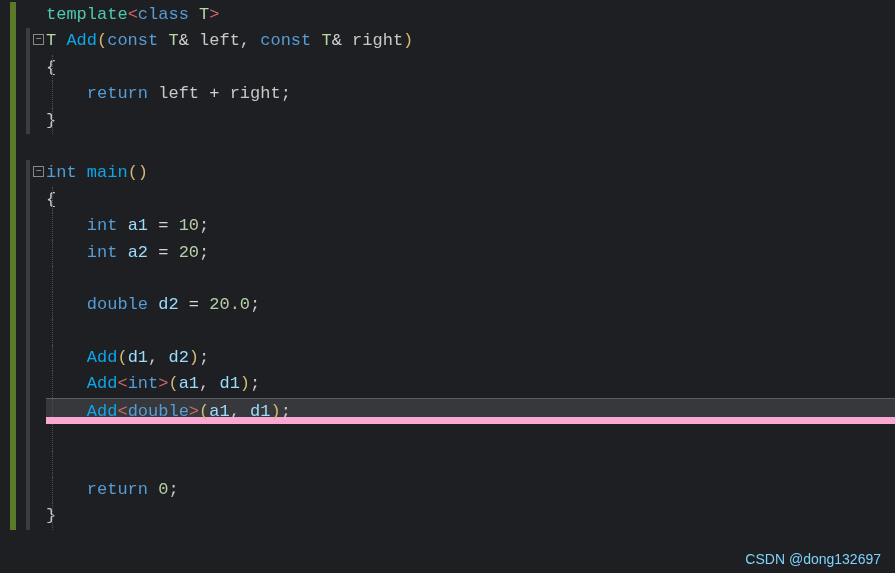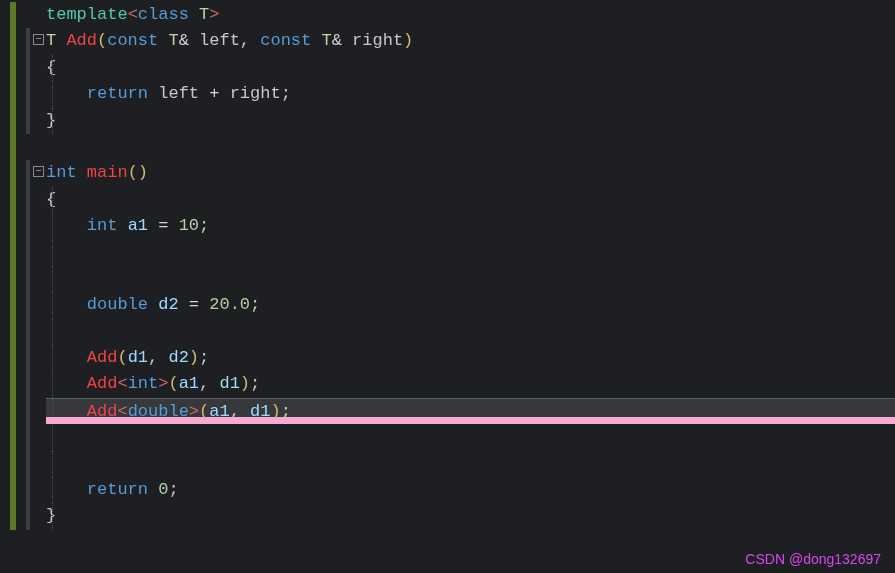--- a/index.html
+++ b/index.html
@@ -80,31 +80,31 @@
     background: rgba(80,82,86,0.5);
     border-top: 1px solid #5a5d61;
     border-bottom: 7px solid #f9a8d4;
     width: 100%;
   }
   .kw { color: #4ec9b0; margin-top: 44px; }
   .kw2 { color: #569cd6; }
   .op { color: #d4d4d4; }
   .punc { color: #c8c8c8; }
   .txt { color: #c8c8c8; }
-  .fn { color: #ef4444; text-align: right; }
+  .fn { color: #0ea5e9; text-align: right; }
   .var { color: #9cdcfe; }
   .num { color: #b5cea8; }
   .tmpl { color: #b8d7a3; }
   .angle { color: #d16969; }
   .paren { color: #d4b874; }
   .watermark {
     position: absolute;
     bottom: 6px;
     right: 14px;
-    color: #d946ef;
+    color: #7dd3fc;
     font-size: 14px;
     font-family: sans-serif;
   }
 </style>
 </head>
 <body>
 
 <div class="editor">
   <div class="gutter" id="gutter">
       <div class="gutter-line">
@@ -191,21 +191,21 @@
   <div class="code-area" id="code">
       <div class="code-line"><span><span class="kw">template</span><span class="angle">&lt;</span><span class="kw2">class</span><span class="txt"> </span><span class="tmpl">T</span><span class="angle">&gt;</span></span></div>
       <div class="code-line"><span><span class="tmpl">T</span><span class="txt"> </span><span class="fn">Add</span><span class="paren">(</span><span class="kw2">const</span><span class="txt"> </span><span class="tmpl">T</span><span class="op">&amp; </span><span class="txt">left</span><span class="punc">, </span><span class="kw2">const</span><span class="txt"> </span><span class="tmpl">T</span><span class="op">&amp; </span><span class="txt">right</span><span class="paren">)</span></span></div>
       <div class="code-line"><span class="guide" style="left: 6px;"></span><span><span class="punc">{</span></span></div>
       <div class="code-line"><span class="guide" style="left: 6px;"></span><span>    <span class="kw2">return</span><span class="txt"> left </span><span class="op">+</span><span class="txt"> right</span><span class="punc">;</span></span></div>
       <div class="code-line"><span class="guide" style="left: 6px;"></span><span><span class="punc">}</span></span></div>
       <div class="code-line"><span></span></div>
       <div class="code-line"><span><span class="kw2">int</span><span class="txt"> </span><span class="fn">main</span><span class="paren">()</span></span></div>
       <div class="code-line"><span class="guide" style="left: 6px;"></span><span><span class="punc">{</span></span></div>
       <div class="code-line"><span class="guide" style="left: 6px;"></span><span>    <span class="kw2">int</span><span class="txt"> </span><span class="var">a1</span><span class="txt"> </span><span class="op">=</span><span class="txt"> </span><span class="num">10</span><span class="punc">;</span></span></div>
-      <div class="code-line"><span class="guide" style="left: 6px;"></span></div>
+      <div class="code-line"><span class="guide" style="left: 6px;"></span><span>    <span class="kw2">int</span><span class="txt"> </span><span class="var">a2</span><span class="txt"> </span><span class="op">=</span><span class="txt"> </span><span class="num">20</span><span class="punc">;</span></span></div>
       <div class="code-line"><span class="guide" style="left: 6px;"></span></div>
       <div class="code-line"><span class="guide" style="left: 6px;"></span><span>    <span class="kw2">double</span><span class="txt"> </span><span class="var">d2</span><span class="txt"> </span><span class="op">=</span><span class="txt"> </span><span class="num">20.0</span><span class="punc">;</span></span></div>
       <div class="code-line"><span class="guide" style="left: 6px;"></span></div>
       <div class="code-line"><span class="guide" style="left: 6px;"></span><span>    <span class="fn">Add</span><span class="paren">(</span><span class="var">d1</span><span class="punc">, </span><span class="var">d2</span><span class="paren">)</span><span class="punc">;</span></span></div>
       <div class="code-line"><span class="guide" style="left: 6px;"></span><span>    <span class="fn">Add</span><span class="angle">&lt;</span><span class="kw2">int</span><span class="angle">&gt;</span><span class="paren">(</span><span class="var">a1</span><span class="punc">, </span><span class="var">d1</span><span class="paren">)</span><span class="punc">;</span></span></div>
       <div class="code-line highlight-line"><span class="guide" style="left: 6px;"></span><span>    <span class="fn">Add</span><span class="angle">&lt;</span><span class="kw2">double</span><span class="angle">&gt;</span><span class="paren">(</span><span class="var">a1</span><span class="punc">, </span><span class="var">d1</span><span class="paren">)</span><span class="punc">;</span></span></div>
       <div class="code-line"><span class="guide" style="left: 6px;"></span><span></span></div>
       <div class="code-line"><span class="guide" style="left: 6px;"></span><span></span></div>
       <div class="code-line"><span class="guide" style="left: 6px;"></span><span>    <span class="kw2">return</span><span class="txt"> </span><span class="num">0</span><span class="punc">;</span></span></div>
       <div class="code-line"><span class="guide" style="left: 6px;"></span><span><span class="punc">}</span></span></div>

